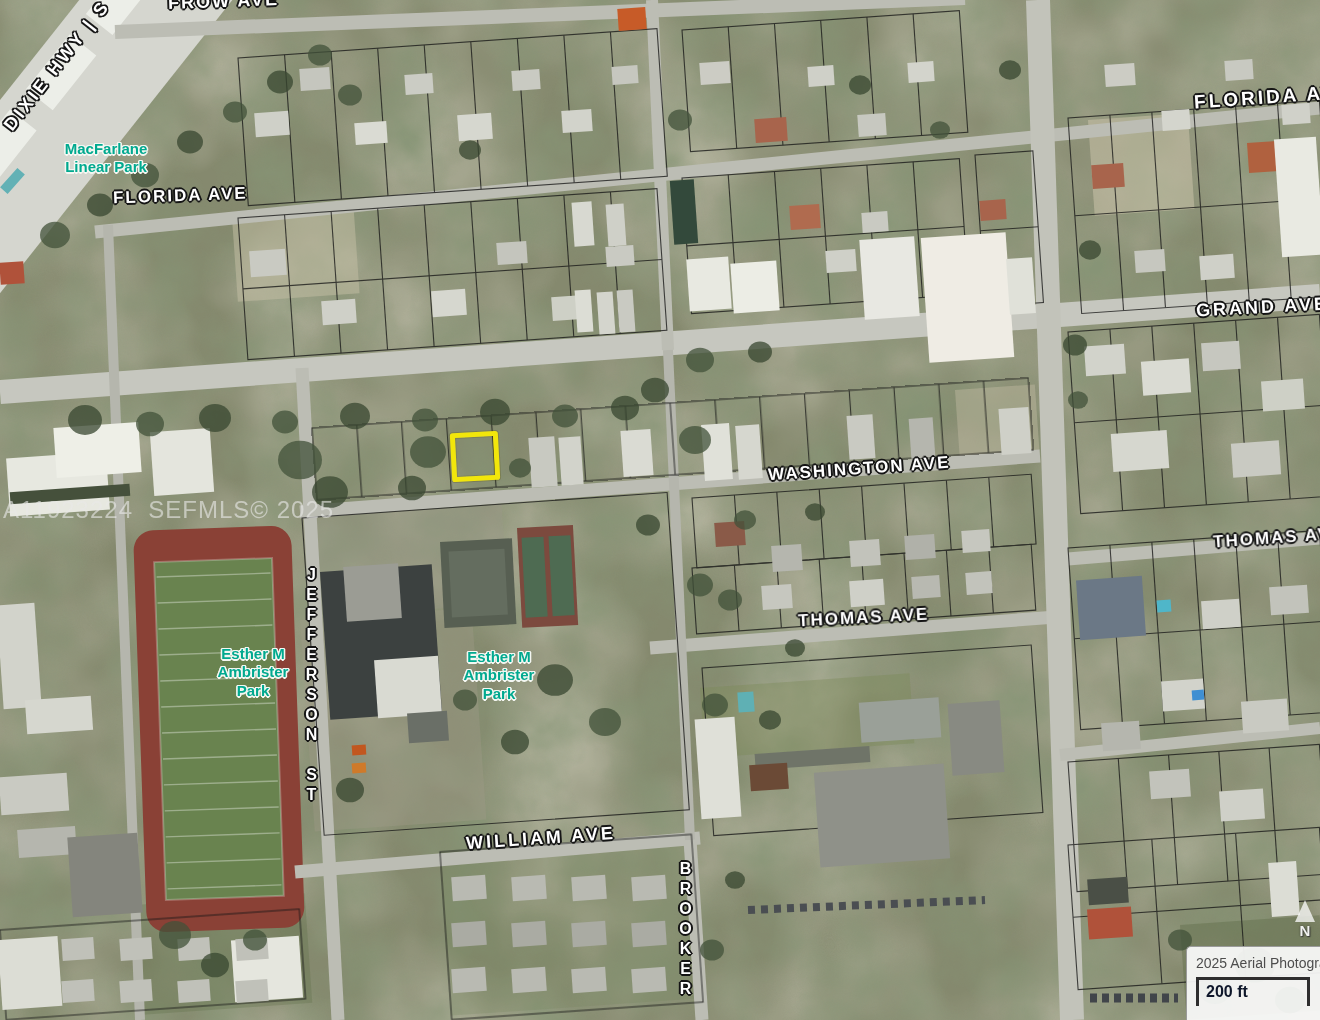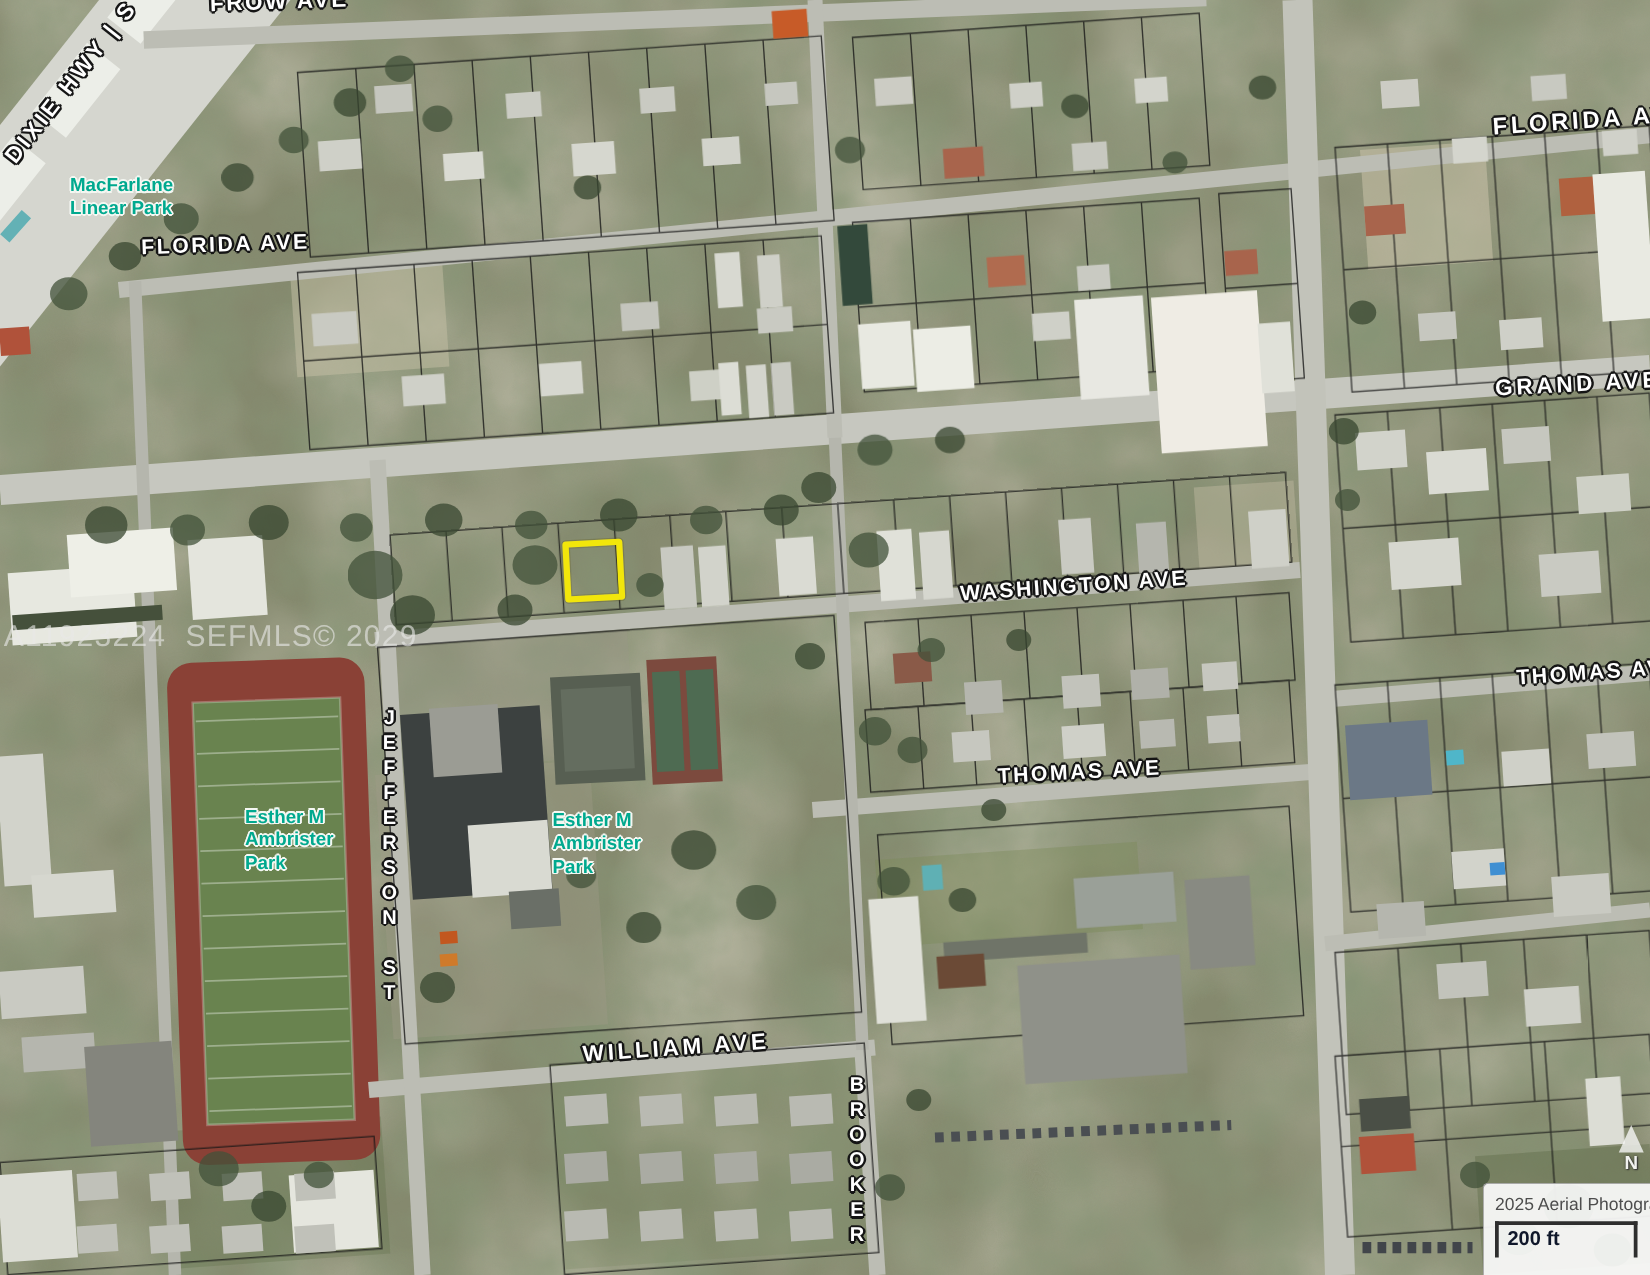--- a/index.html
+++ b/index.html
@@ -14,21 +14,21 @@
     text-shadow:-2px 0 0 #151515,2px 0 0 #151515,0 -2px 0 #151515,0 2px 0 #151515,
                 -1px -1px 0 #151515,1px 1px 0 #151515,-1px 1px 0 #151515,1px -1px 0 #151515;
     pointer-events:none;
   }
   .v-street{
     writing-mode:vertical-lr;text-orientation:upright;
     font-size:16px;letter-spacing:3px;
   }
   .park-label{
     position:absolute;color:#00a98f;font-weight:bold;font-size:15px;line-height:1.22;
-    text-align:left;white-space:pre-line;
+    text-align:center;white-space:pre-line;
     text-shadow:-1.5px 0 0 #f4f7f2,1.5px 0 0 #f4f7f2,0 -1.5px 0 #f4f7f2,0 1.5px 0 #f4f7f2,
                 -1px -1px 0 #f4f7f2,1px 1px 0 #f4f7f2,-1px 1px 0 #f4f7f2,1px -1px 0 #f4f7f2;
     pointer-events:none;
   }
   .watermark{
     position:absolute;left:3px;top:496px;font-size:24px;letter-spacing:1px;
     color:rgba(232,232,230,0.62);white-space:pre;pointer-events:none;
   }
   #highlight-parcel{
     position:absolute;left:451px;top:432px;width:38px;height:39px;
@@ -464,21 +464,21 @@
 
   <div class="park-label" style="left:56px;top:140px;width:100px;">MacFarlane
 Linear Park</div>
   <div class="park-label" style="left:196px;top:645px;width:114px;">Esther M
 Ambrister
 Park</div>
   <div class="park-label" style="left:442px;top:648px;width:114px;">Esther M
 Ambrister
 Park</div>
 
-  <div class="watermark">A11923224  SEFMLS© 2029</div>
+  <div class="watermark">A11923224  SEFMLS© 2025</div>
 
   <div id="north-indicator">
     <div class="tri"></div>
     <div class="n">N</div>
   </div>
 
   <div id="attribution-box">
     <div id="attribution-label">2025 Aerial Photography</div>
     <div id="scale-bar">
       <span id="scale-text">200 ft</span>

